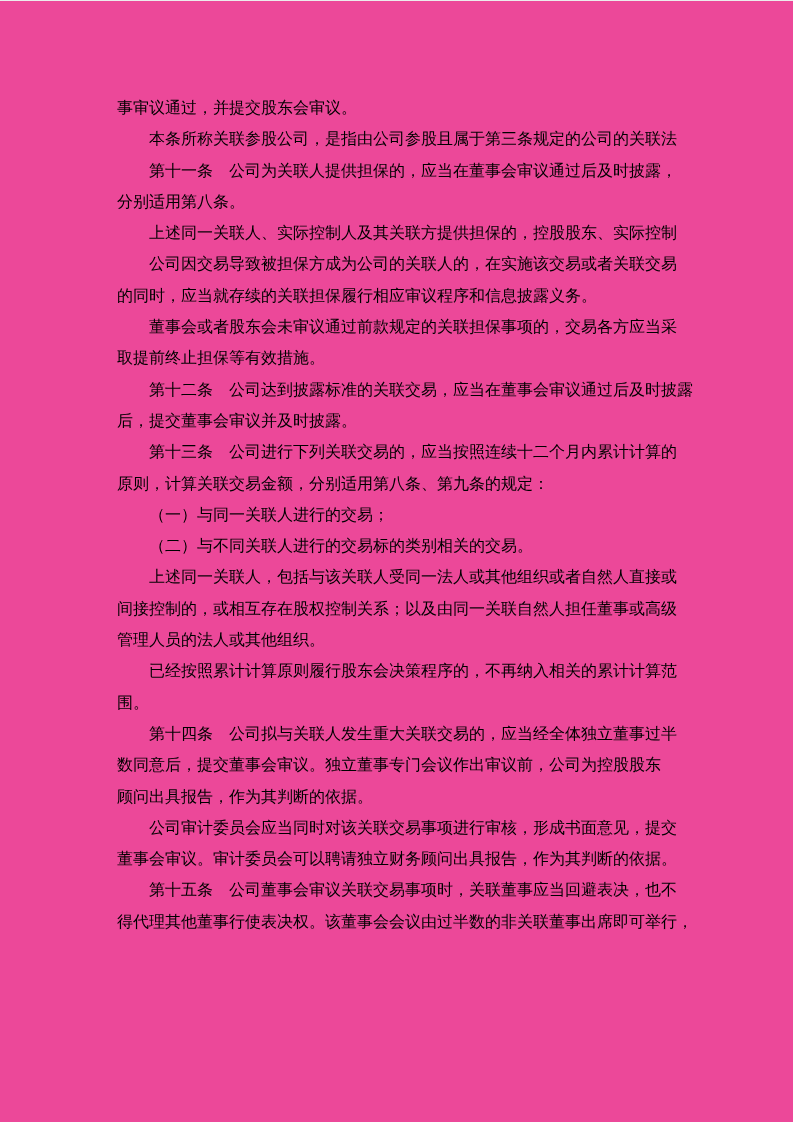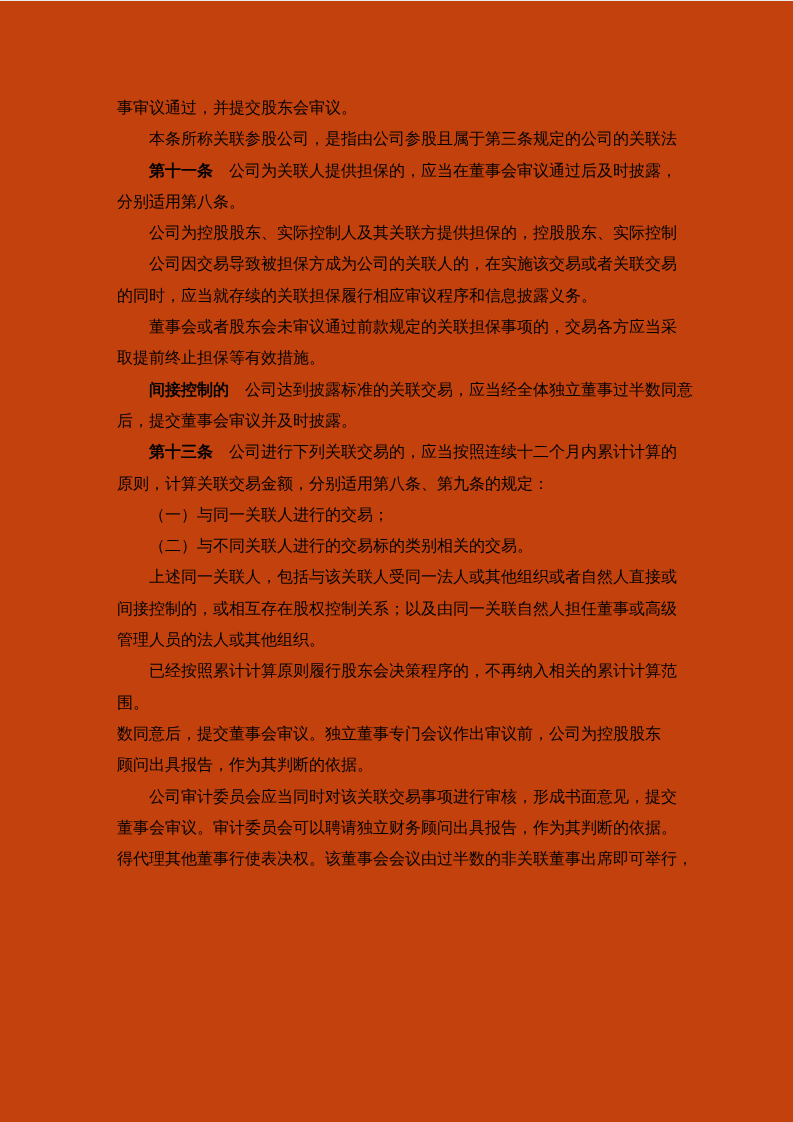--- a/index.html
+++ b/index.html
@@ -4,21 +4,21 @@
 <style>
   html, body {
     margin: 0;
     padding: 0;
     background: #ffffff;
   }
   .page {
     position: relative;
     width: 793px;
     height: 1122px;
-    background: #c2410c;
+    background: #ec4899;
     overflow: hidden;
     border-top: 1px solid #ececec;
     box-sizing: border-box;
     font-family: "Liberation Serif", "DejaVu Serif", serif;
   }
   .content {
     position: absolute;
     left: 117px;
     top: 91px;
     width: 568px;
@@ -27,50 +27,52 @@
     height: 31.3px;
     line-height: 31.3px;
     font-size: 16px;
     color: #000000;
     white-space: nowrap;
   }
   .line.indent {
     padding-left: 32px; 
   }
   .article-no {
-    font-weight: 700;
+    font-weight: 400;
   }
   .after-prefix {
     margin-left: 16px; 
   }
 </style>
 </head>
 <body>
 
 <div class="page">
   <div class="content" id="content" style="color: rgb(0, 0, 0);">
       <div class="line"><span>事审议通过，并提交股东会审议。</span></div>
       <div class="line indent"><span>本条所称关联参股公司，是指由公司参股且属于第三条规定的公司的关联法</span></div>
       <div class="line indent"><b class="article-no">第十一条</b><span class="after-prefix">公司为关联人提供担保的，应当在董事会审议通过后及时披露，</span></div>
       <div class="line"><span>分别适用第八条。</span></div>
-      <div class="line indent"><span>公司为控股股东、实际控制人及其关联方提供担保的，控股股东、实际控制</span></div>
+      <div class="line indent"><span>上述同一关联人、实际控制人及其关联方提供担保的，控股股东、实际控制</span></div>
       <div class="line indent"><span>公司因交易导致被担保方成为公司的关联人的，在实施该交易或者关联交易</span></div>
       <div class="line"><span>的同时，应当就存续的关联担保履行相应审议程序和信息披露义务。</span></div>
       <div class="line indent"><span>董事会或者股东会未审议通过前款规定的关联担保事项的，交易各方应当采</span></div>
       <div class="line"><span>取提前终止担保等有效措施。</span></div>
-      <div class="line indent"><b class="article-no">间接控制的</b><span class="after-prefix">公司达到披露标准的关联交易，应当经全体独立董事过半数同意</span></div>
+      <div class="line indent"><b class="article-no">第十二条</b><span class="after-prefix">公司达到披露标准的关联交易，应当在董事会审议通过后及时披露</span></div>
       <div class="line"><span>后，提交董事会审议并及时披露。</span></div>
       <div class="line indent"><b class="article-no">第十三条</b><span class="after-prefix">公司进行下列关联交易的，应当按照连续十二个月内累计计算的</span></div>
       <div class="line"><span>原则，计算关联交易金额，分别适用第八条、第九条的规定：</span></div>
       <div class="line indent"><span>（一）与同一关联人进行的交易；</span></div>
       <div class="line indent"><span>（二）与不同关联人进行的交易标的类别相关的交易。</span></div>
       <div class="line indent"><span>上述同一关联人，包括与该关联人受同一法人或其他组织或者自然人直接或</span></div>
       <div class="line"><span>间接控制的，或相互存在股权控制关系；以及由同一关联自然人担任董事或高级</span></div>
       <div class="line"><span>管理人员的法人或其他组织。</span></div>
       <div class="line indent"><span>已经按照累计计算原则履行股东会决策程序的，不再纳入相关的累计计算范</span></div>
       <div class="line"><span>围。</span></div>
+      <div class="line indent"><b class="article-no">第十四条</b><span class="after-prefix">公司拟与关联人发生重大关联交易的，应当经全体独立董事过半</span></div>
       <div class="line"><span>数同意后，提交董事会审议。独立董事专门会议作出审议前，公司为控股股东</span></div>
       <div class="line"><span>顾问出具报告，作为其判断的依据。</span></div>
       <div class="line indent"><span>公司审计委员会应当同时对该关联交易事项进行审核，形成书面意见，提交</span></div>
       <div class="line"><span>董事会审议。审计委员会可以聘请独立财务顾问出具报告，作为其判断的依据。</span></div>
+      <div class="line indent"><b class="article-no">第十五条</b><span class="after-prefix">公司董事会审议关联交易事项时，关联董事应当回避表决，也不</span></div>
       <div class="line"><span>得代理其他董事行使表决权。该董事会会议由过半数的非关联董事出席即可举行，</span></div>
     </div>
 </div>
 
 </body></html>

